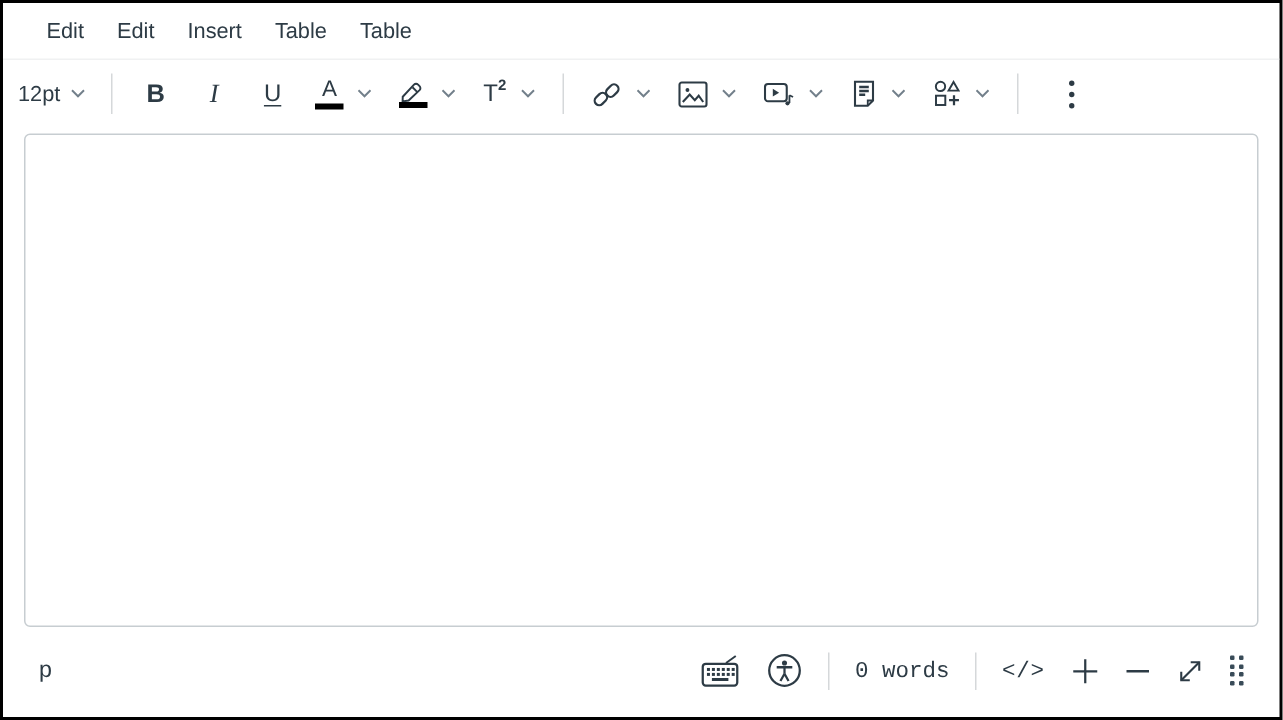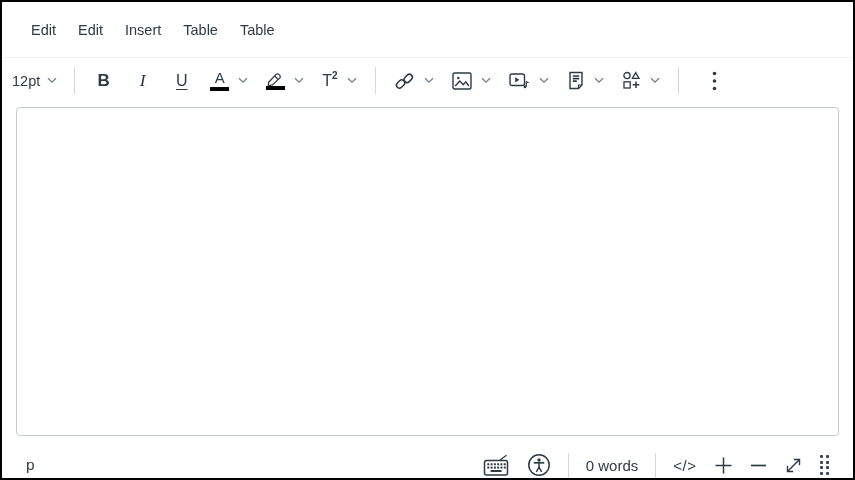--- a/index.html
+++ b/index.html
@@ -10,21 +10,21 @@
     border: 2px solid #000000;
     color: #2D3B45;
     position: relative;
     overflow: hidden;
   }
 
   
   .menubar {
     display: flex;
     align-items: center;
-    height: 56px;
+    height: 38px;
     padding: 0 0 0 18px;
     border-bottom: 1px solid #f0f1f2;
   }
   .menu-item {
     font-size: 14.5px;
     padding: 6px 11px;
     cursor: default;
     white-space: nowrap;
   }
 
@@ -106,20 +106,21 @@
     align-items: center;
     height: 58px;
     padding: 0 24px 0 24px;
   }
   .element-path { font-size: 15.5px; }
   .status-right {
     margin-left: auto;
     display: flex;
     align-items: center;
     gap: 17px;
+    font-family: Liberation Mono, monospace;
   }
   .status-divider { width: 1px; height: 25px; background: #d5d8da; flex: none; }
   .word-count { font-size: 15px; white-space: nowrap; }
   .html-toggle { font-size: 15px; letter-spacing: 0.5px; white-space: nowrap; }
   .drag-dots {
     display: grid;
     grid-template-columns: repeat(2, 3px);
     grid-auto-rows: 3px;
     gap: 2.5px 3.5px;
   }

